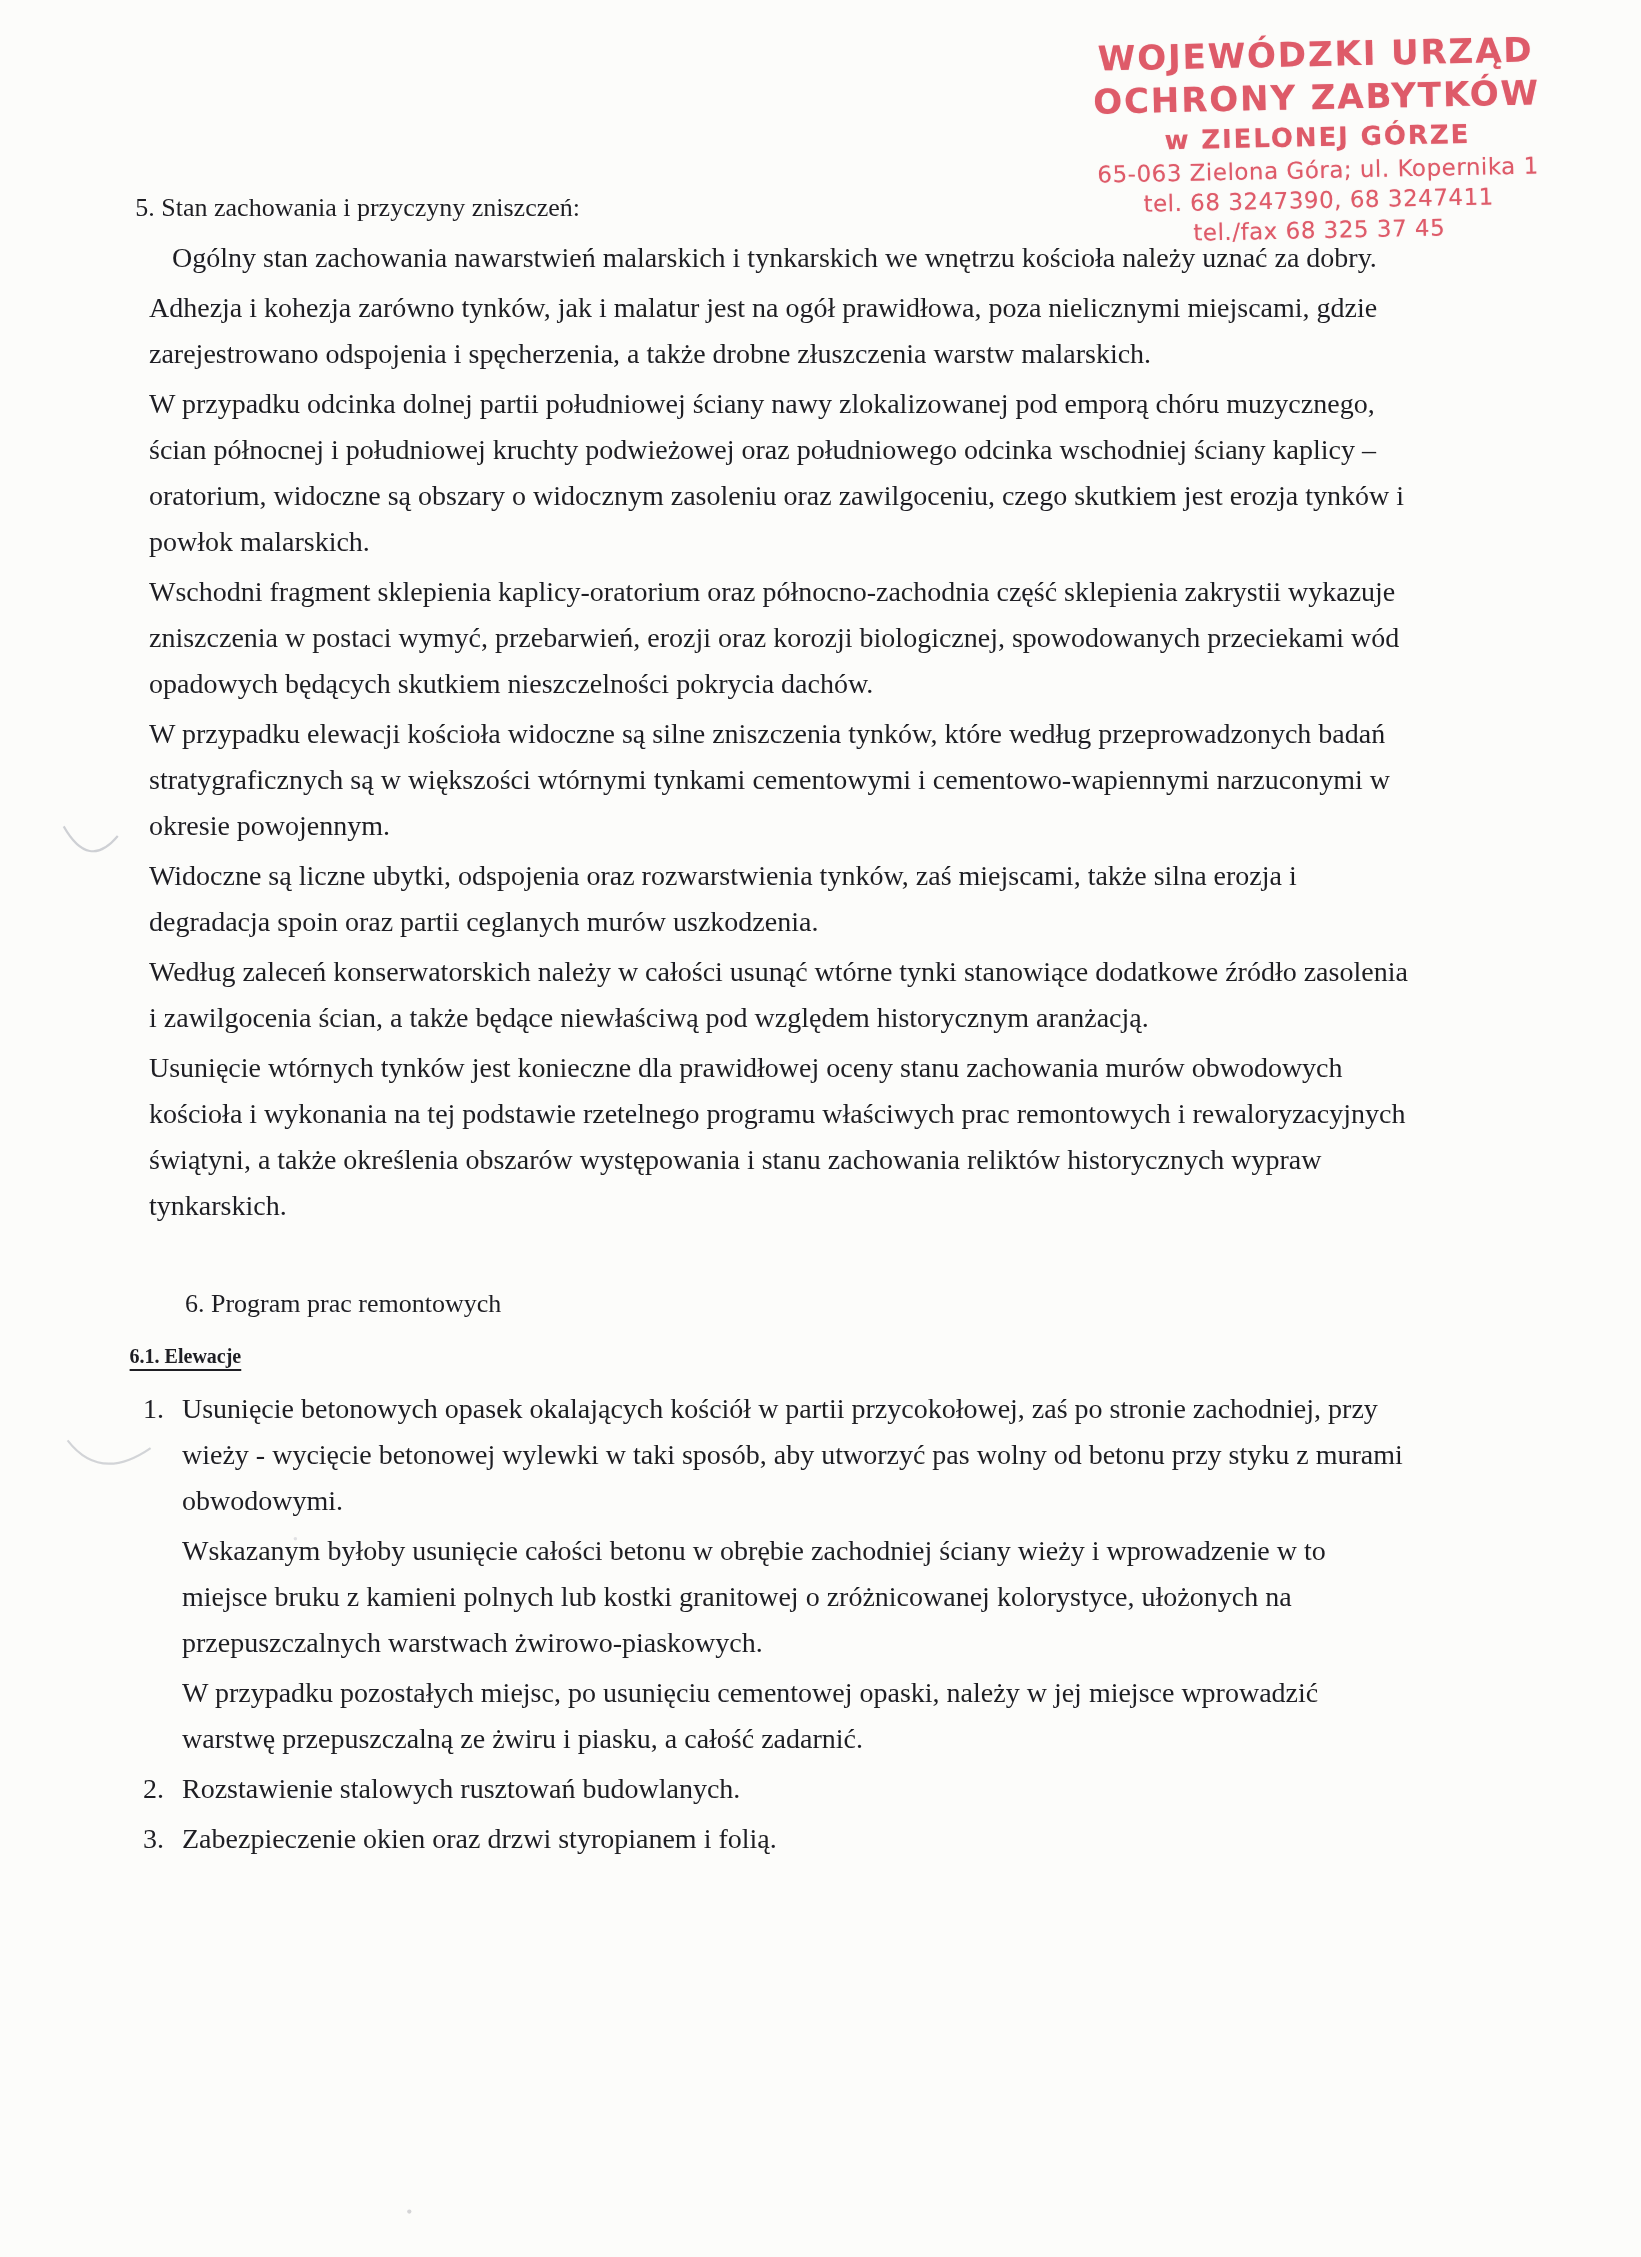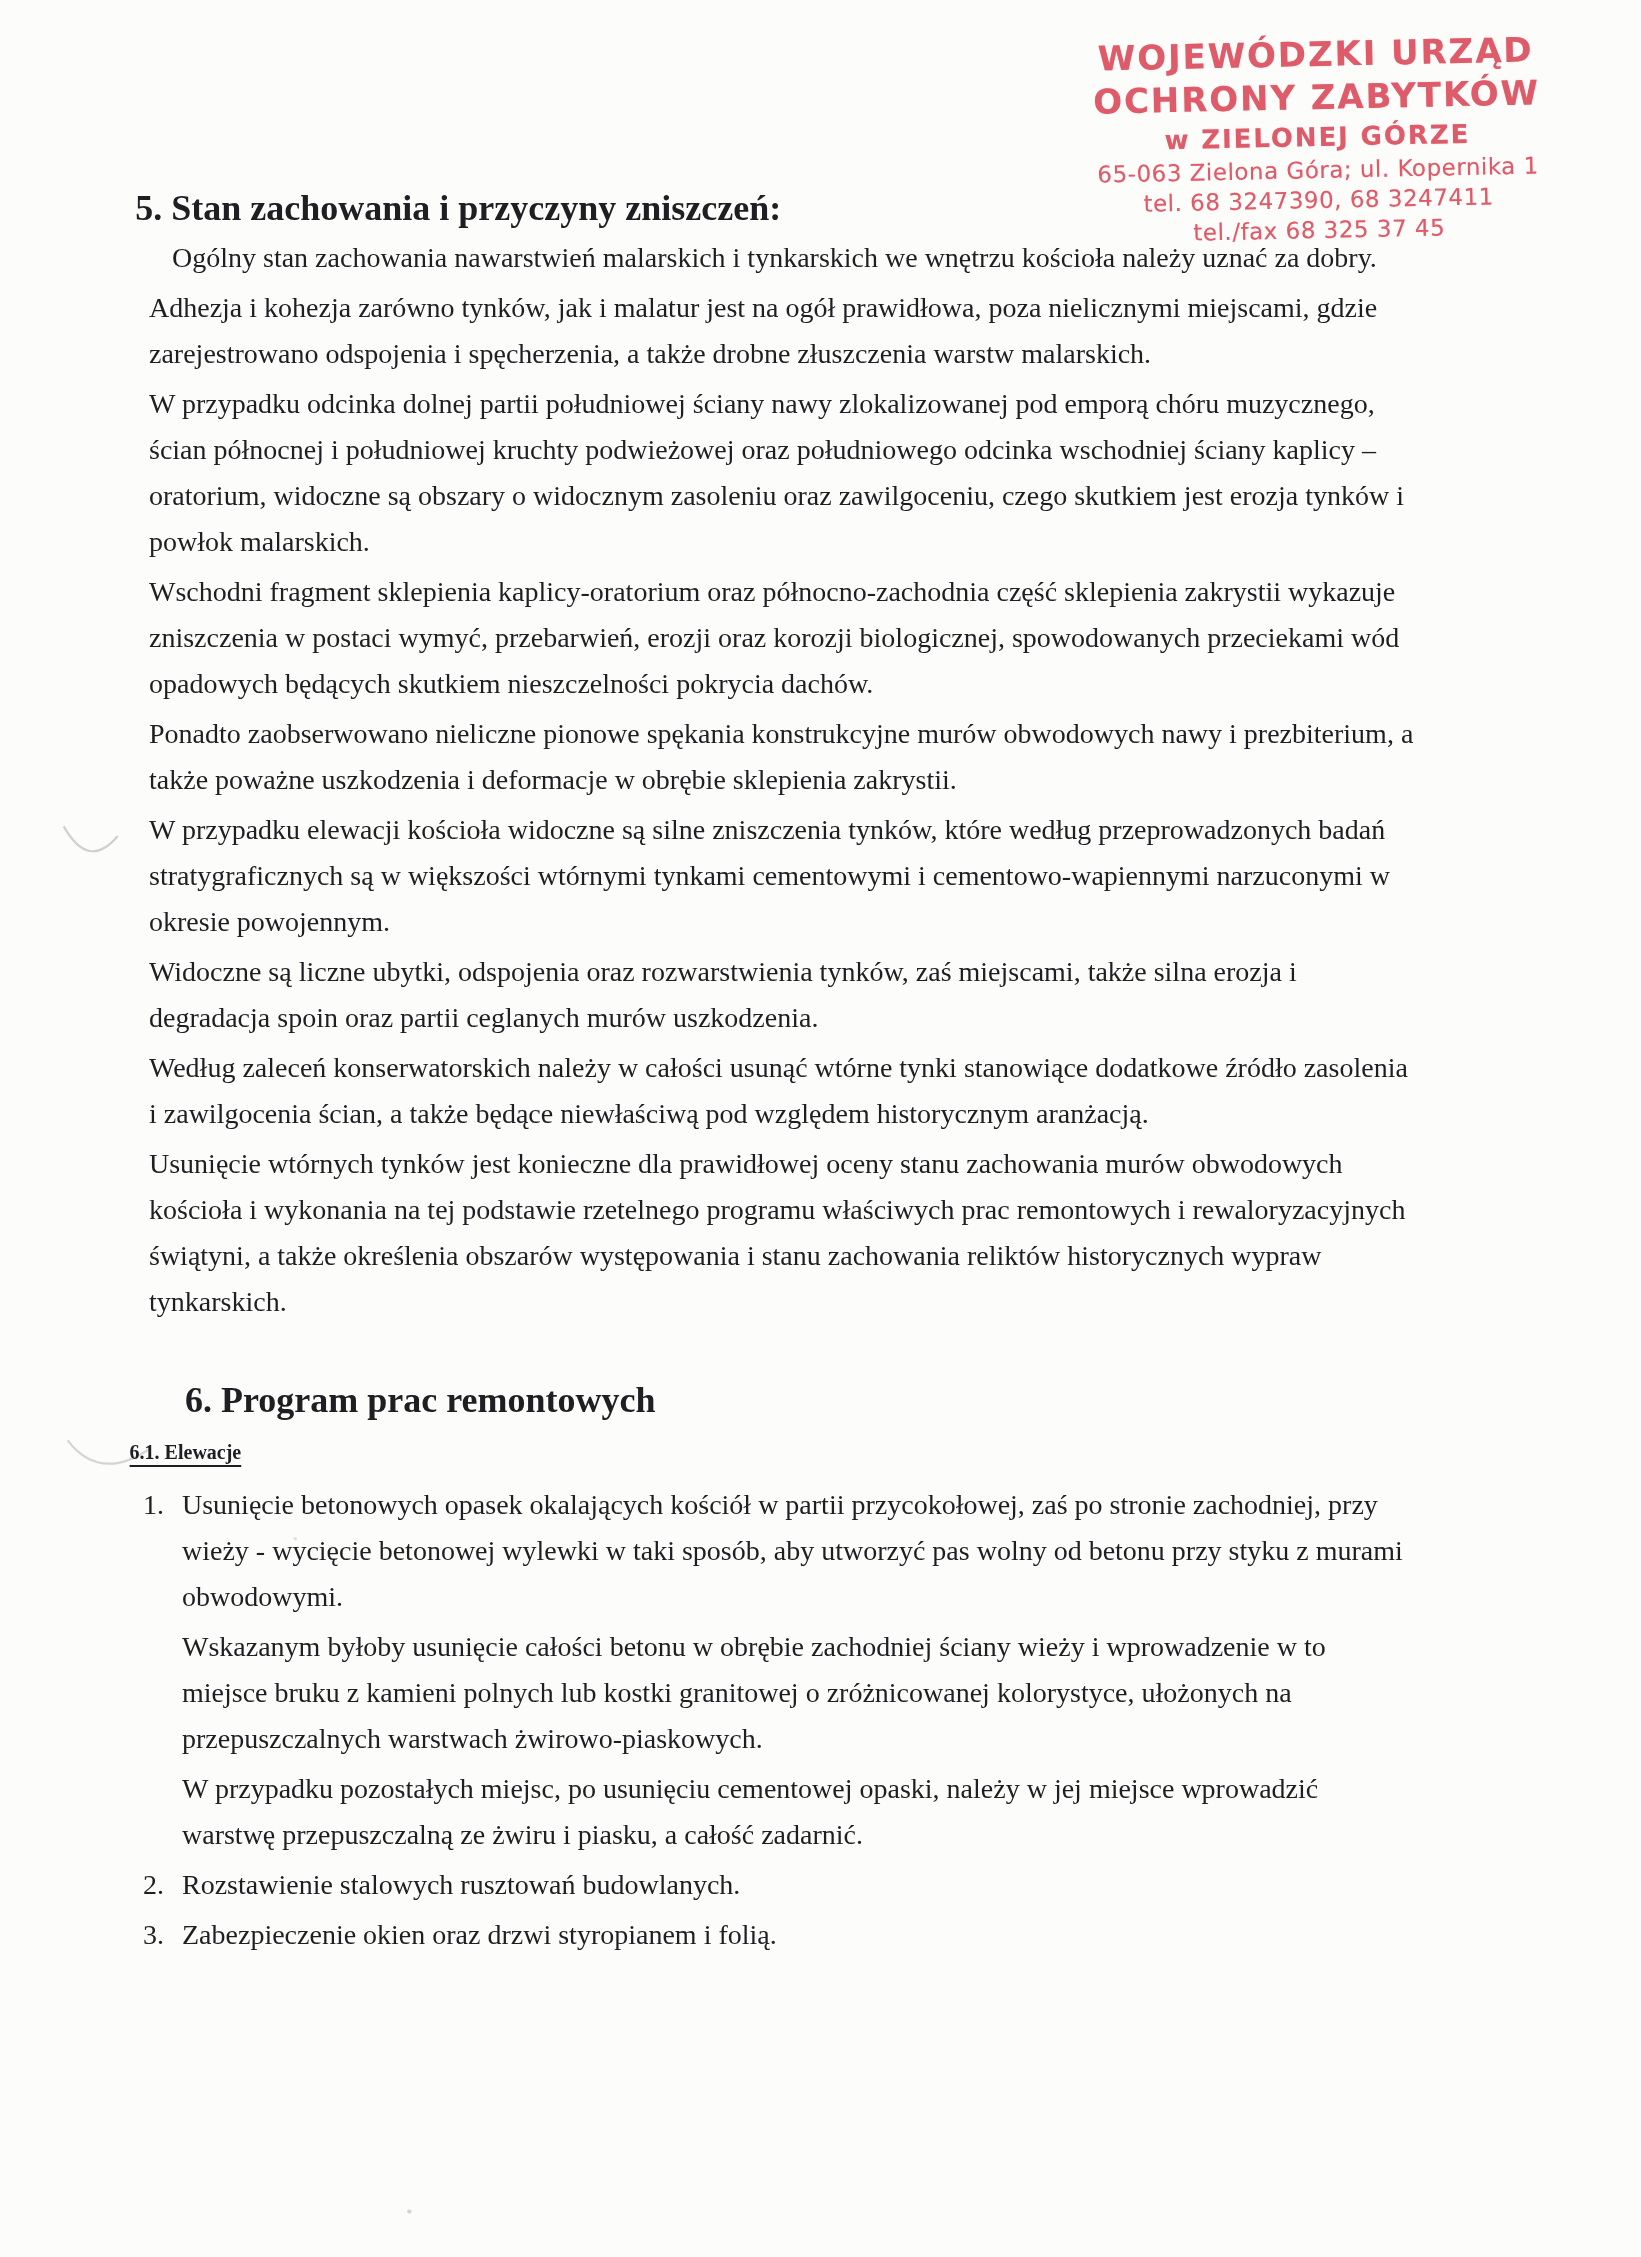--- a/index.html
+++ b/index.html
@@ -24,21 +24,21 @@
     user-select:none;
   }
   .stamp .l-big  { font-size:34px; font-weight:700; letter-spacing:1.9px;  line-height:43px; }
   .stamp .l-mid  { font-size:26px; font-weight:700; letter-spacing:1.9px;  line-height:36px; }
   .stamp .l-small{ font-size:23px; font-weight:400; letter-spacing:0.5px; line-height:30px; }
   
   .content {
     position:absolute; left:145px; top:185px; width:1273px;
     font-size:28px; line-height:46px;
   }
-  .h-main { font-size:36px; font-weight:700; margin-left:-9.7px; }
+  .h-main { font-size:26px; font-weight:400; margin-left:-9.7px; }
   .s5-heading { margin-bottom:3.9px; }
   p.body { margin:4px; }
   p.ind  { text-indent:23px; }
   .sec6-heading { margin-top:52px;margin-left:40px; }
   .h-sub {
     font-size:20px; font-weight:700;
     text-decoration:underline; text-underline-offset:5.8px;
     margin-top:5.8px; margin-left:-15.4px;
   }
   ol.works { list-style:none; margin-top:7.7px; }
@@ -69,21 +69,20 @@
   </svg>
 
   <main class="content">
 
     <h2 class="h-main s5-heading">5. Stan zachowania i przyczyny zniszczeń:</h2>
 
     <p class="body ind">Ogólny stan zachowania nawarstwień malarskich i tynkarskich we wnętrzu kościoła  należy uznać za dobry.</p>
     <p class="body">Adhezja i kohezja zarówno tynków, jak i malatur jest na ogół prawidłowa, poza nielicznymi miejscami, gdzie zarejestrowano odspojenia i spęcherzenia, a także drobne złuszczenia warstw malarskich.</p>
     <p class="body">W przypadku odcinka dolnej partii południowej ściany nawy zlokalizowanej pod emporą chóru muzycznego, ścian północnej i południowej kruchty podwieżowej oraz południowego odcinka wschodniej ściany kaplicy – oratorium, widoczne są obszary o widocznym zasoleniu oraz zawilgoceniu, czego skutkiem jest erozja tynków i powłok malarskich.</p>
     <p class="body">Wschodni fragment sklepienia kaplicy-oratorium oraz północno-zachodnia część sklepienia zakrystii  wykazuje zniszczenia w postaci wymyć, przebarwień, erozji oraz korozji biologicznej, spowodowanych przeciekami wód opadowych będących skutkiem nieszczelności pokrycia dachów.</p>
-    <p class="body">Ponadto zaobserwowano nieliczne pionowe spękania konstrukcyjne murów obwodowych nawy i prezbiterium, a także poważne uszkodzenia i deformacje w obrębie sklepienia zakrystii.</p>
     <p class="body">W przypadku elewacji kościoła widoczne są silne zniszczenia tynków, które według przeprowadzonych badań stratygraficznych są w większości wtórnymi tynkami cementowymi i cementowo-wapiennymi narzuconymi w okresie powojennym.</p>
     <p class="body">Widoczne są liczne ubytki, odspojenia oraz rozwarstwienia tynków, zaś miejscami, także silna  erozja i degradacja spoin oraz partii ceglanych murów uszkodzenia.</p>
     <p class="body">Według zaleceń konserwatorskich należy w całości usunąć wtórne tynki stanowiące dodatkowe źródło zasolenia i zawilgocenia ścian, a także będące niewłaściwą pod względem historycznym aranżacją.</p>
     <p class="body">Usunięcie wtórnych tynków jest konieczne dla prawidłowej oceny stanu zachowania murów obwodowych kościoła i  wykonania na tej podstawie rzetelnego programu właściwych prac remontowych i rewaloryzacyjnych świątyni, a także określenia obszarów występowania i stanu zachowania reliktów historycznych wypraw tynkarskich.</p>
 
     <h2 class="h-main sec6-heading">6. Program prac remontowych</h2>
     <h3 class="h-sub">6.1. Elewacje</h3>
 
     <ol class="works">
       <li class="work-item">

